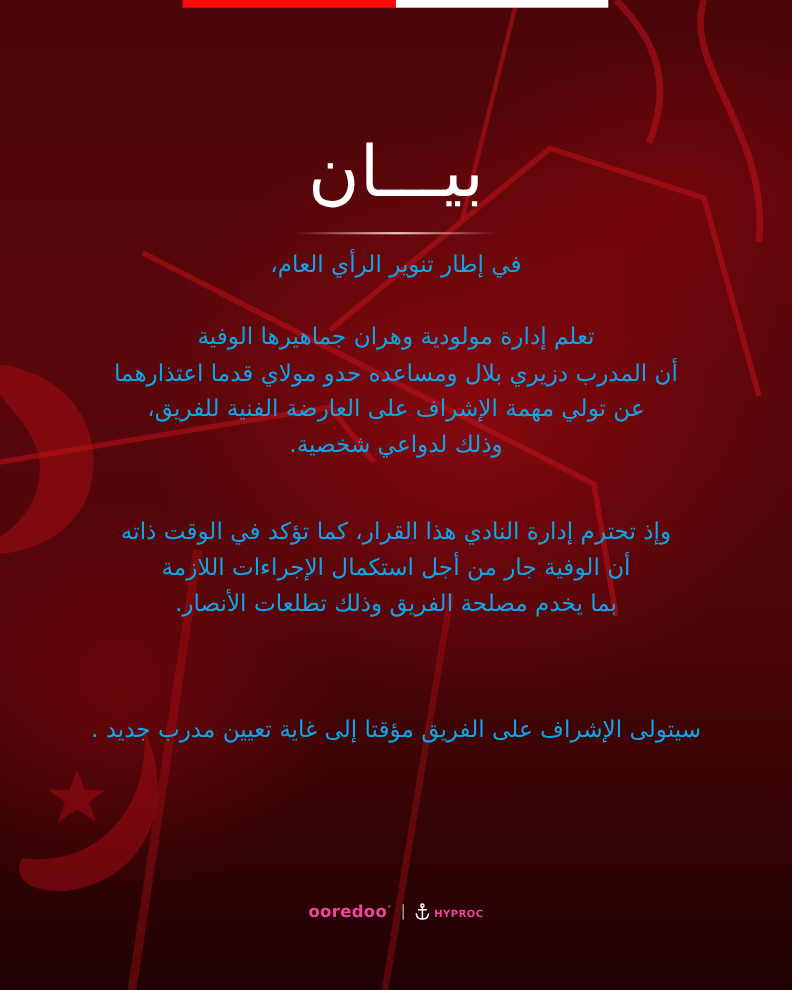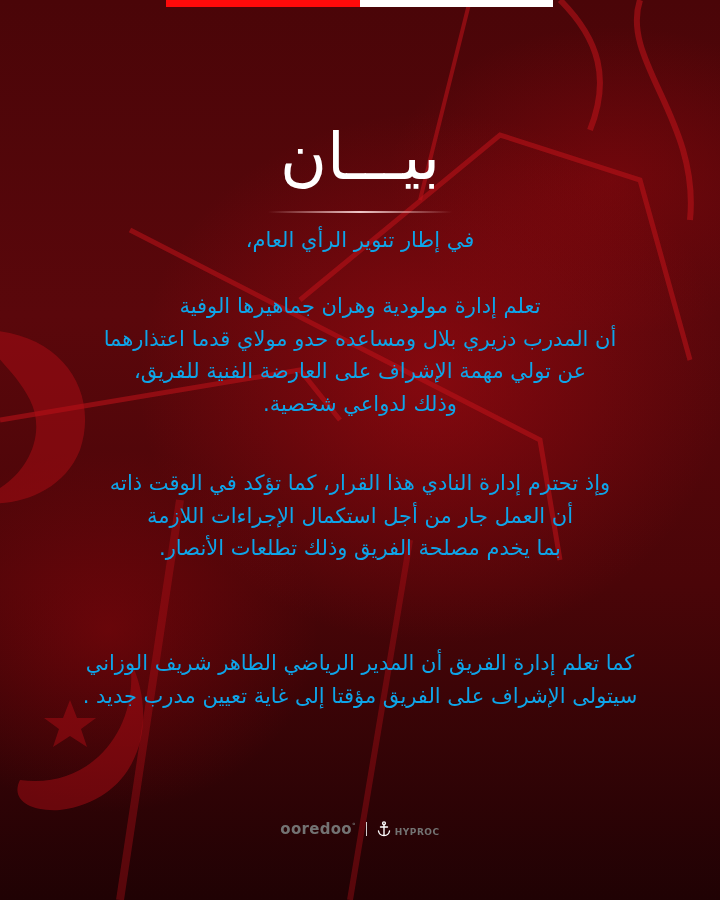--- a/index.html
+++ b/index.html
@@ -35,21 +35,21 @@
     position:absolute; left:20px; right:20px; text-align:center; direction:rtl;
     color:#0ea5e9; font-size:21px; line-height:32.5px;
   }
   .p0 { top:224px; }
   .p1 { top:290px; }
   .p2 { top:467px; }
   .p3 { top:647px; }
   .line { display:block; white-space:nowrap; }
   .sponsors {
     position:absolute; top:820px; left:0; right:0; display:flex; justify-content:center;
-    align-items:center; gap:10px; color:#737373;
+    align-items:center; gap:10px; color:#ec4899;
   }
   .ooredoo { font-family:"DejaVu Sans", sans-serif; font-size:15px; font-weight:bold; letter-spacing:0.3px; }
   .ooredoo sup { font-size:7px; }
   .sep { width:1px; height:14px; background:rgba(255,255,255,0.8); }
   .hyproc { display:flex; align-items:flex-end; gap:4px; }
   .hyproc-name { font-size:9px; font-weight:bold; letter-spacing:0.5px; }
 </style>
 </head>
 <body>
 
@@ -87,26 +87,25 @@
 
 <div class="body-text p1">
   <span class="line">تعلم إدارة مولودية وهران جماهيرها الوفية</span>
   <span class="line">أن المدرب دزيري بلال ومساعده حدو مولاي قدما اعتذارهما</span>
   <span class="line">عن تولي مهمة الإشراف على العارضة الفنية للفريق،</span>
   <span class="line">وذلك لدواعي شخصية.</span>
 </div>
 
 <div class="body-text p2">
   <span class="line">وإذ تحترم إدارة النادي هذا القرار، كما تؤكد في الوقت ذاته</span>
-  <span class="line">أن العمل جار من أجل استكمال الإجراءات اللازمة</span>
+  <span class="line">أن الوفية جار من أجل استكمال الإجراءات اللازمة</span>
   <span class="line">بما يخدم مصلحة الفريق وذلك تطلعات الأنصار.</span>
 </div>
 
 <div class="body-text p3">
-  <span class="line">كما تعلم إدارة الفريق أن المدير الرياضي الطاهر شريف الوزاني</span>
   <span class="line">سيتولى الإشراف على الفريق مؤقتا إلى غاية تعيين مدرب جديد .</span>
 </div>
 
 <div class="sponsors">
   <span class="ooredoo"><span>ooredoo</span><sup>°</sup></span>
   <span class="sep"></span>
   <span class="hyproc">
     <svg width="14" height="16" viewBox="0 0 14 16">
       <g fill="none" stroke="#ffffff" stroke-width="1.4" stroke-linecap="round">
         <circle cx="7" cy="2.3" r="1.4"></circle>

